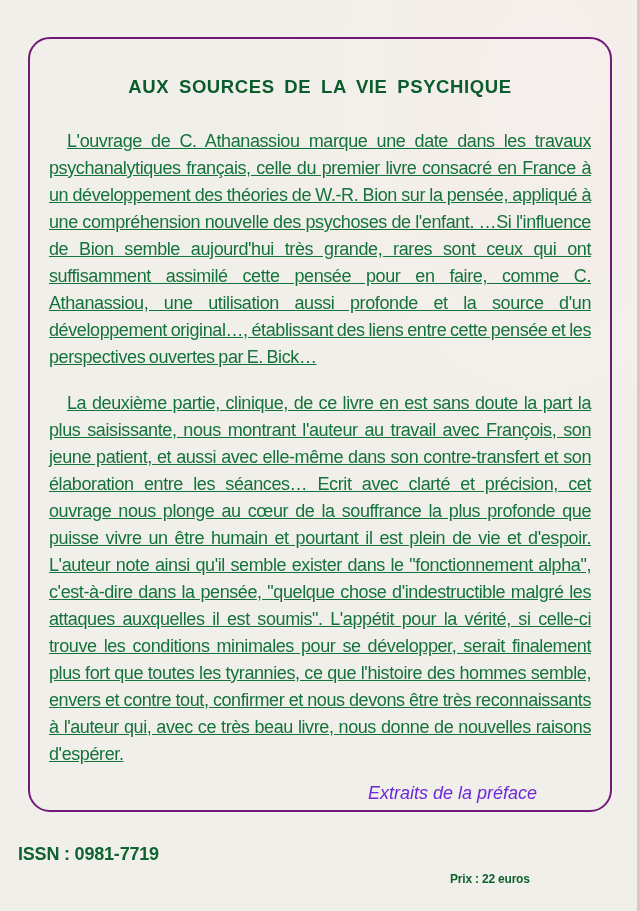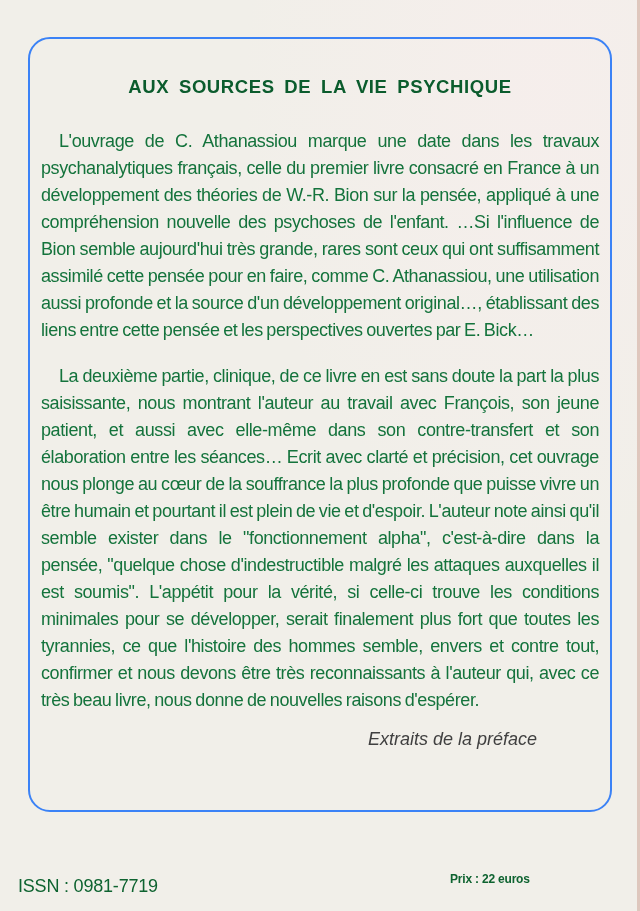--- a/index.html
+++ b/index.html
@@ -31,66 +31,66 @@
     background: radial-gradient(ellipse at 85% 10%, rgba(246,238,236,0.9) 0%, rgba(241,239,233,0) 40%);
     pointer-events: none;
   }
   .frame {
     position: absolute;
     left: 28px;
     top: 37px;
     width: 584px;
     height: 775px;
     box-sizing: border-box;
-    border: 2px solid #3b82f6;
+    border: 2px solid #701a75;
     border-radius: 22px;
     padding: 36px 11px 0 11px;
   }
   .blurb-title {
     text-align: center;
     font-weight: bold;
     font-size: 18.5px;
     line-height: 24px;
     letter-spacing: 0.6px;
     word-spacing: 4px;
     color: #0b5c2d;
     margin: 0 0 29px 0;
   }
   .blurb p {
-    margin: 0;
+    margin: 8px;
     font-size: 18px;
     line-height: 27px;
     letter-spacing: -0.4px;
     word-spacing: -1px;
     color: #14733c;
     text-align: justify;
     text-indent: 18px;
+    text-decoration: underline;
   }
   .blurb p + p {
     margin-top: 19px;
   }
   .attribution {
     margin-top: 13px;
     padding-right: 62px;
     text-align: right;
     font-style: italic;
     font-size: 18px;
     line-height: 24px;
-    color: #404040;
+    color: #6d28d9;
   }
   .footer-left {
     position: absolute;
     left: 18px;
     top: 841px;
-    font-weight: normal;
+    font-weight: bold;
     font-size: 18px;
     line-height: 26px;
     letter-spacing: -0.2px;
     color: #0e6330;
-    margin-top: 32px;
   }
   .footer-price {
     position: absolute;
     left: 450px;
     top: 868px;
     font-weight: bold;
     font-size: 12px;
     line-height: 22px;
     letter-spacing: -0.2px;
     color: #0e6330;

